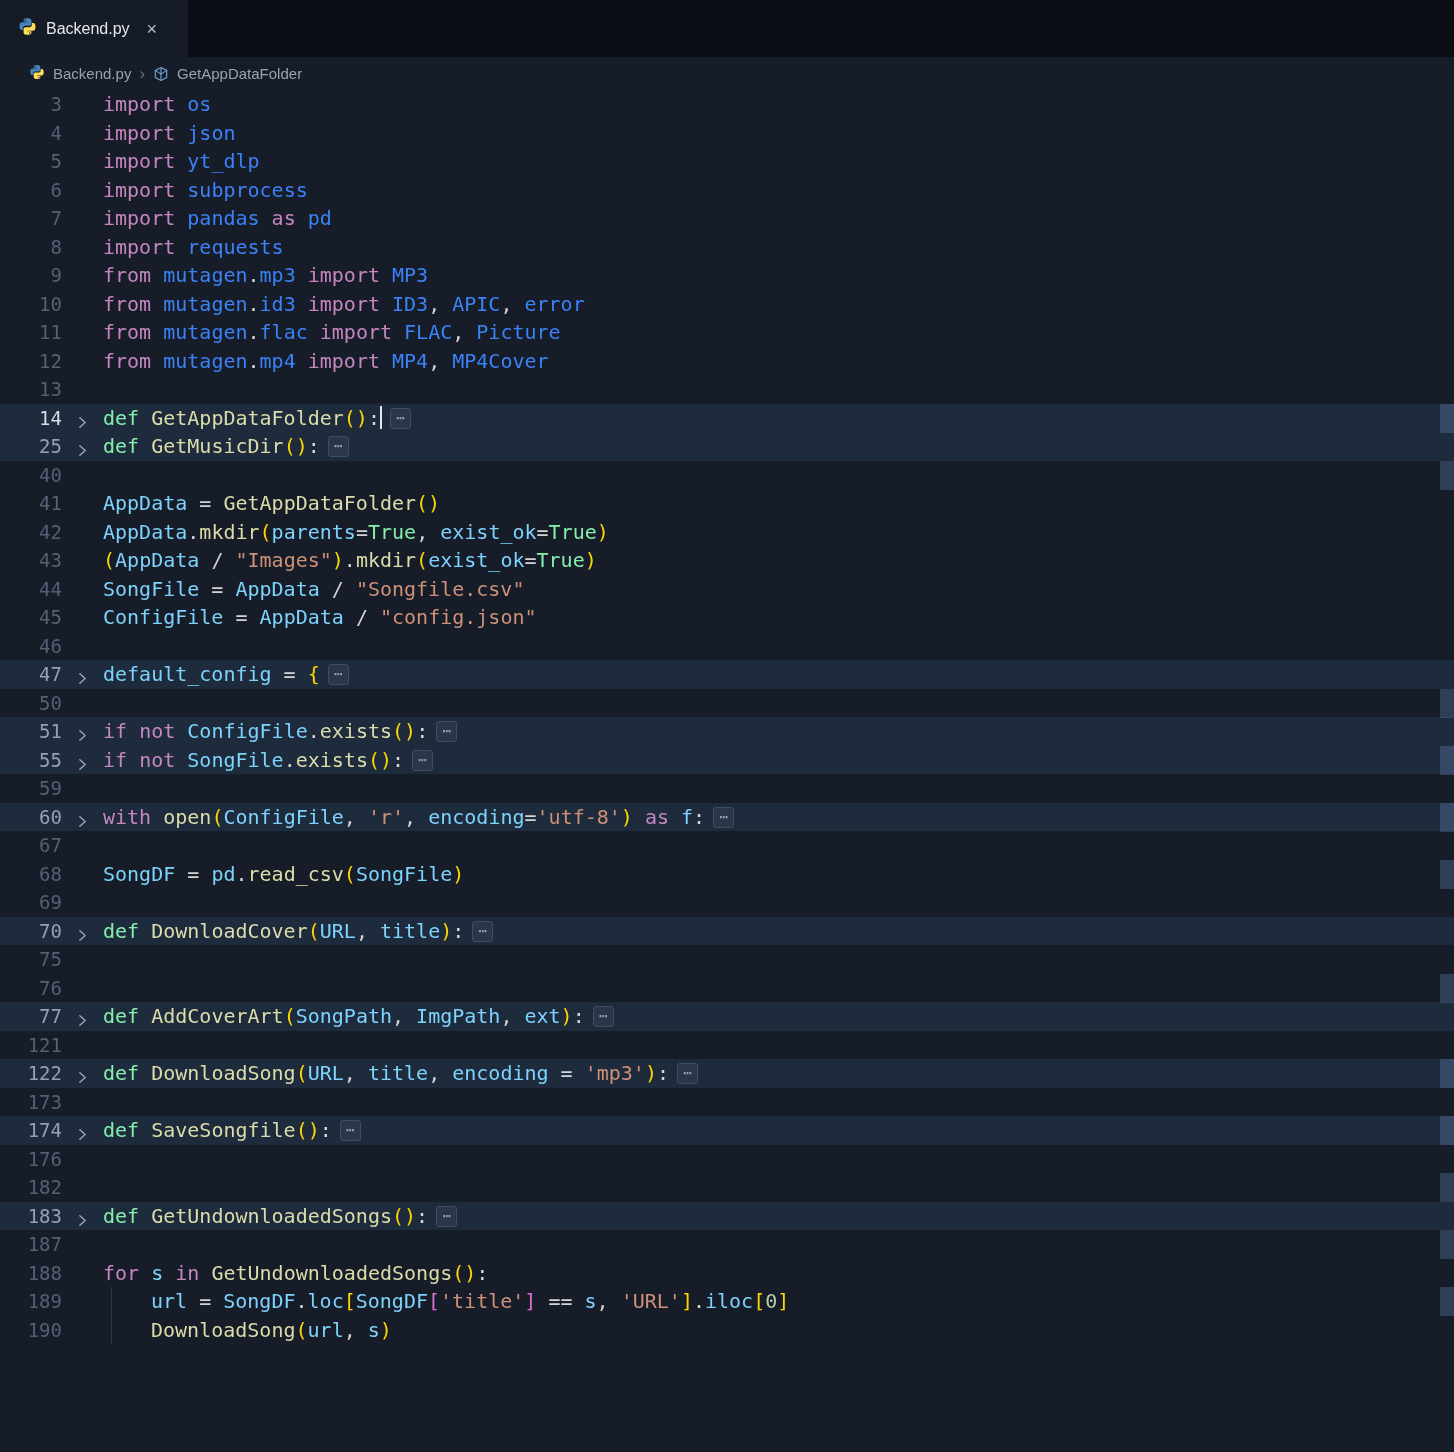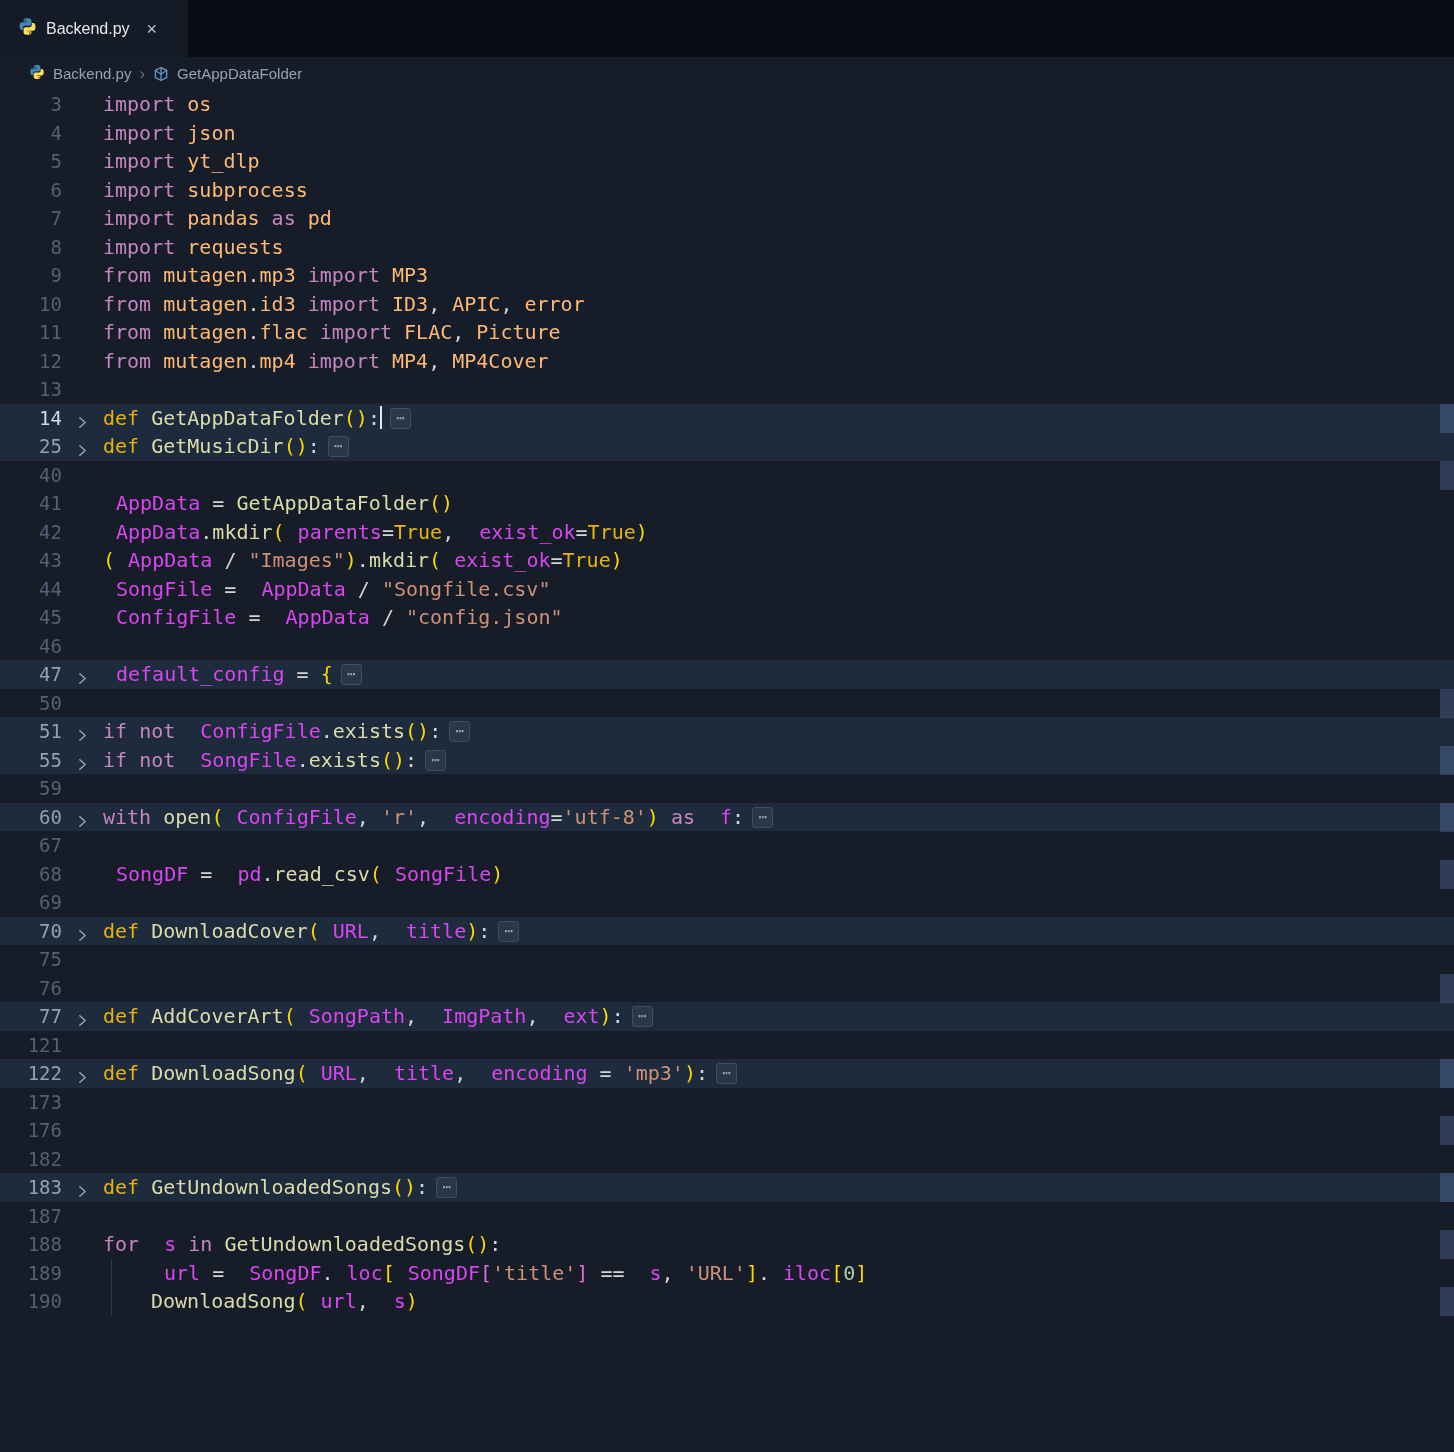--- a/index.html
+++ b/index.html
@@ -20,24 +20,24 @@
   #code-area { position:absolute; left:0; top:0; right:0; }
   .row { display:flex; height:28.5px; line-height:28.5px; white-space:pre; }
   .row.hl { background:#1e2b3d; }
   .lnum { width:62px; text-align:right; color:#546074; font-size:19px; flex:none; user-select:none; }
   .row.hl .lnum { color:#93a0b5; }
   .row.active .lnum { color:#d4dce9;padding-left:28px; }
   .fold { width:41px; flex:none; text-align:center; padding-top:6px; }
   .code { flex:1; color:#d4d4d4; }
 
   .t-kw { color:#c586c0; }   
-  .t-kb { color:#eab308; }   
-  .t-mo { color:#fdba74; }   
+  .t-kb { color:#86efac; }   
+  .t-mo { color:#3b82f6; }   
   .t-fn { color:#dcdcaa; }   
-  .t-va { color:#d946ef;margin-left:13px; }   
+  .t-va { color:#7dd3fc; }   
   .t-st { color:#ce9178; }   
   .t-nu { color:#b5cea8; }   
   .t-op, .t-pu, .t-pl { color:#d4d4d4; }
   .t-bk { color:#ffd700; }   
   .t-bk2 { color:#da70d6; }  
 
   .badge { display:inline-block; border:1px solid #424c5f; background:rgba(255,255,255,0.06); color:#99a2b1; border-radius:3px; font-size:15px; line-height:16px; padding:1px 5px 2px; margin-left:8px; vertical-align:2px; }
   .cursor { display:inline-block; width:2px; height:23px; background:#e0e6f0; vertical-align:-4px; }
   .indent { display:inline-block; width:40px; height:28.5px; vertical-align:top; border-left:1px solid #2c3750; margin-left:8px; }
 
@@ -129,20 +129,23 @@
       <div class="row"><div class="lnum">75</div><div class="fold"></div><div class="code"></div></div>
       <div class="row"><div class="lnum">76</div><div class="fold"></div><div class="code"></div></div>
       <div class="row hl"><div class="lnum">77</div><div class="fold"><svg width="17" height="17" viewBox="0 0 16 16">
             <path d="M5.5 3.5l5 4.5-5 4.5" stroke="#98a2b3" stroke-width="1.4" fill="none" stroke-linecap="round" stroke-linejoin="round"></path>
           </svg></div><div class="code"><span class="t-kb">def</span><span class="t-pl"> </span><span class="t-fn">AddCoverArt</span><span class="t-bk">(</span><span class="t-va">SongPath</span><span class="t-pu">, </span><span class="t-va">ImgPath</span><span class="t-pu">, </span><span class="t-va">ext</span><span class="t-bk">)</span><span class="t-pu">:</span><span class="badge">⋯</span></div></div>
       <div class="row"><div class="lnum">121</div><div class="fold"></div><div class="code"></div></div>
       <div class="row hl"><div class="lnum">122</div><div class="fold"><svg width="17" height="17" viewBox="0 0 16 16">
             <path d="M5.5 3.5l5 4.5-5 4.5" stroke="#98a2b3" stroke-width="1.4" fill="none" stroke-linecap="round" stroke-linejoin="round"></path>
           </svg></div><div class="code"><span class="t-kb">def</span><span class="t-pl"> </span><span class="t-fn">DownloadSong</span><span class="t-bk">(</span><span class="t-va">URL</span><span class="t-pu">, </span><span class="t-va">title</span><span class="t-pu">, </span><span class="t-va">encoding</span><span class="t-op"> = </span><span class="t-st">'mp3'</span><span class="t-bk">)</span><span class="t-pu">:</span><span class="badge">⋯</span></div></div>
       <div class="row"><div class="lnum">173</div><div class="fold"></div><div class="code"></div></div>
+      <div class="row hl"><div class="lnum">174</div><div class="fold"><svg width="17" height="17" viewBox="0 0 16 16">
+            <path d="M5.5 3.5l5 4.5-5 4.5" stroke="#98a2b3" stroke-width="1.4" fill="none" stroke-linecap="round" stroke-linejoin="round"></path>
+          </svg></div><div class="code"><span class="t-kb">def</span><span class="t-pl"> </span><span class="t-fn">SaveSongfile</span><span class="t-bk">()</span><span class="t-pu">:</span><span class="badge">⋯</span></div></div>
       <div class="row"><div class="lnum">176</div><div class="fold"></div><div class="code"></div></div>
       <div class="row"><div class="lnum">182</div><div class="fold"></div><div class="code"></div></div>
       <div class="row hl"><div class="lnum">183</div><div class="fold"><svg width="17" height="17" viewBox="0 0 16 16">
             <path d="M5.5 3.5l5 4.5-5 4.5" stroke="#98a2b3" stroke-width="1.4" fill="none" stroke-linecap="round" stroke-linejoin="round"></path>
           </svg></div><div class="code"><span class="t-kb">def</span><span class="t-pl"> </span><span class="t-fn">GetUndownloadedSongs</span><span class="t-bk">()</span><span class="t-pu">:</span><span class="badge">⋯</span></div></div>
       <div class="row"><div class="lnum">187</div><div class="fold"></div><div class="code"></div></div>
       <div class="row"><div class="lnum">188</div><div class="fold"></div><div class="code"><span class="t-kw">for</span><span class="t-pl"> </span><span class="t-va">s</span><span class="t-kw"> in </span><span class="t-fn">GetUndownloadedSongs</span><span class="t-bk">()</span><span class="t-pu">:</span></div></div>
       <div class="row"><div class="lnum">189</div><div class="fold"></div><div class="code"><span class="indent"></span><span class="t-va">url</span><span class="t-op"> = </span><span class="t-va">SongDF</span><span class="t-pu">.</span><span class="t-va">loc</span><span class="t-bk">[</span><span class="t-va">SongDF</span><span class="t-bk2">[</span><span class="t-st">'title'</span><span class="t-bk2">]</span><span class="t-op"> == </span><span class="t-va">s</span><span class="t-pu">, </span><span class="t-st">'URL'</span><span class="t-bk">]</span><span class="t-pu">.</span><span class="t-va">iloc</span><span class="t-bk">[</span><span class="t-nu">0</span><span class="t-bk">]</span></div></div>
       <div class="row"><div class="lnum">190</div><div class="fold"></div><div class="code"><span class="indent"></span><span class="t-fn">DownloadSong</span><span class="t-bk">(</span><span class="t-va">url</span><span class="t-pu">, </span><span class="t-va">s</span><span class="t-bk">)</span></div></div>
     </div>

